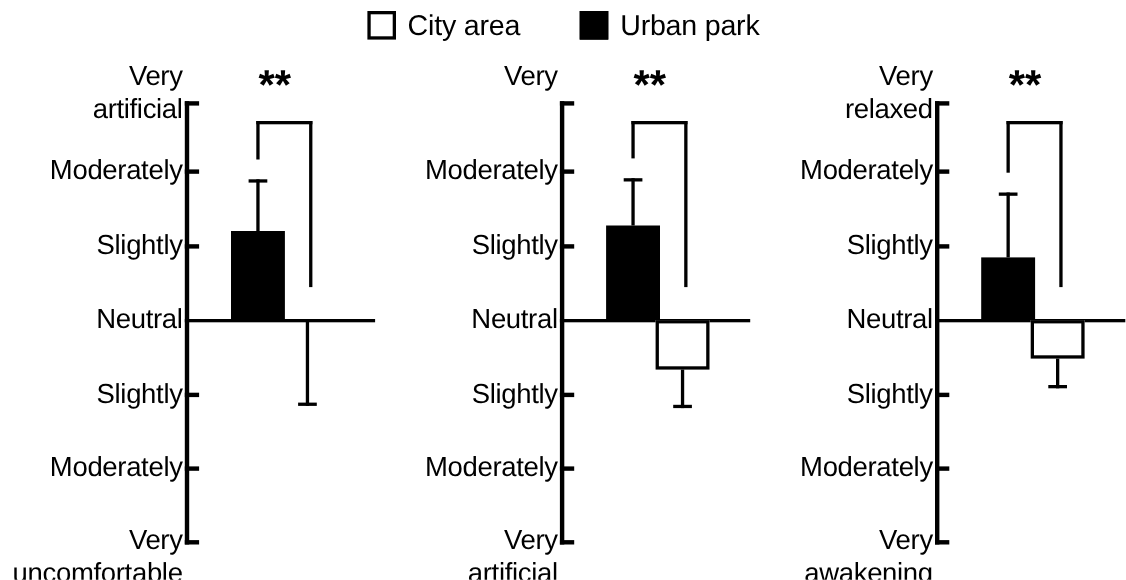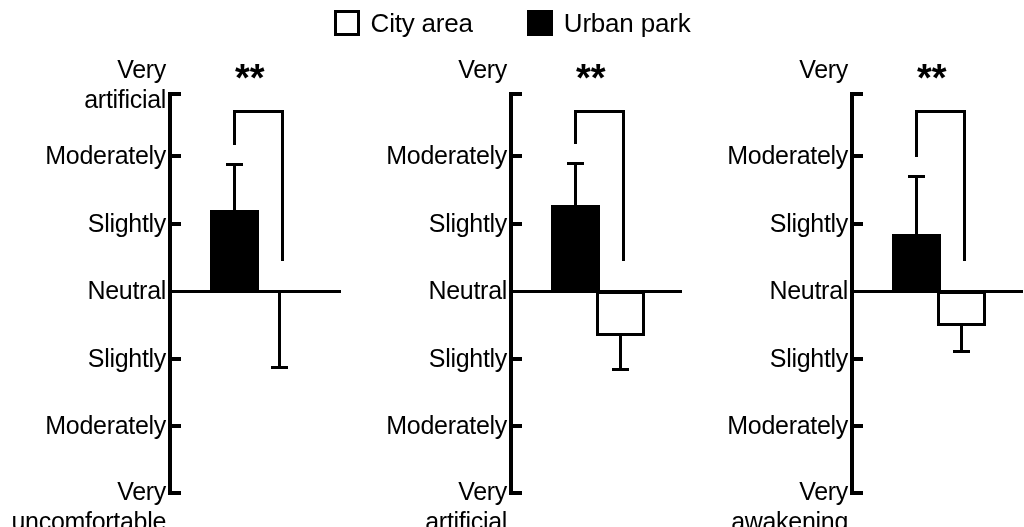--- a/index.html
+++ b/index.html
@@ -225,20 +225,21 @@
       <div class="errbar" style="left:278px;top:290.225px;height:34.424999999999955px"></div>
       <div class="errcap" style="left:271px;top:321.65px"></div>
       <div class="sig-top" style="left:233px;top:64px;width:51px"></div>
       <div class="sig-arm" style="left:233px;top:64px;height:34.07499999999999px"></div>
       <div class="sig-arm" style="left:281px;top:64px;height:150.625px"></div>
       <div class="sig-stars" style="left:235px;top:22px">**</div>
     </div>
     <div class="panel panel-2">
       <div class="ticklabel two-line" style="top:7.5px">
         <div>Very</div>
+        <div>relaxed</div>
       </div>
       <div class="ticklabel" style="top:94px">Moderately</div>
       <div class="ticklabel" style="top:161.5px">Slightly</div>
       <div class="ticklabel" style="top:229px">Neutral</div>
       <div class="ticklabel" style="top:296.5px">Slightly</div>
       <div class="ticklabel" style="top:364px">Moderately</div>
       <div class="ticklabel two-line" style="top:429.5px">
         <div>Very</div>
         <div>awakening</div>
       </div>

